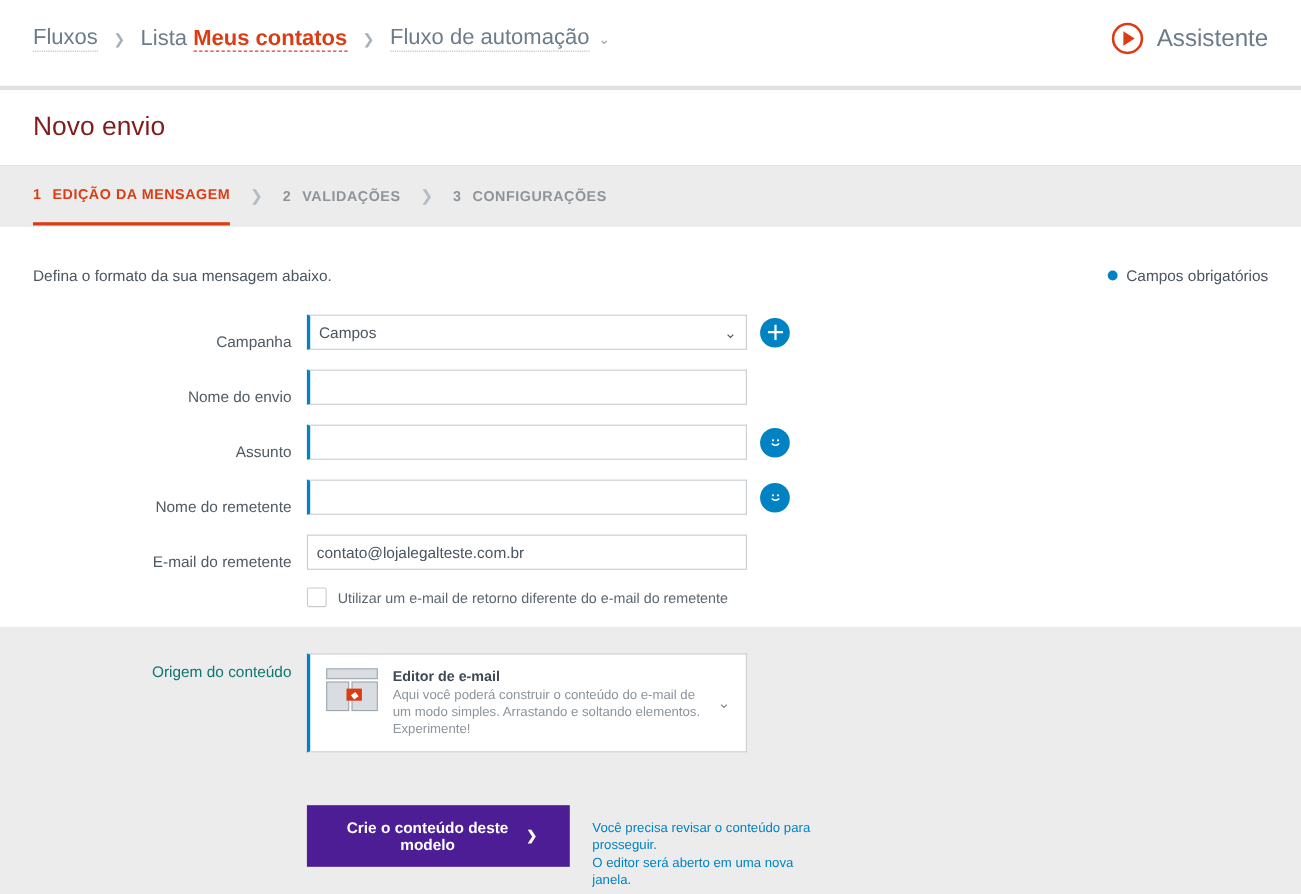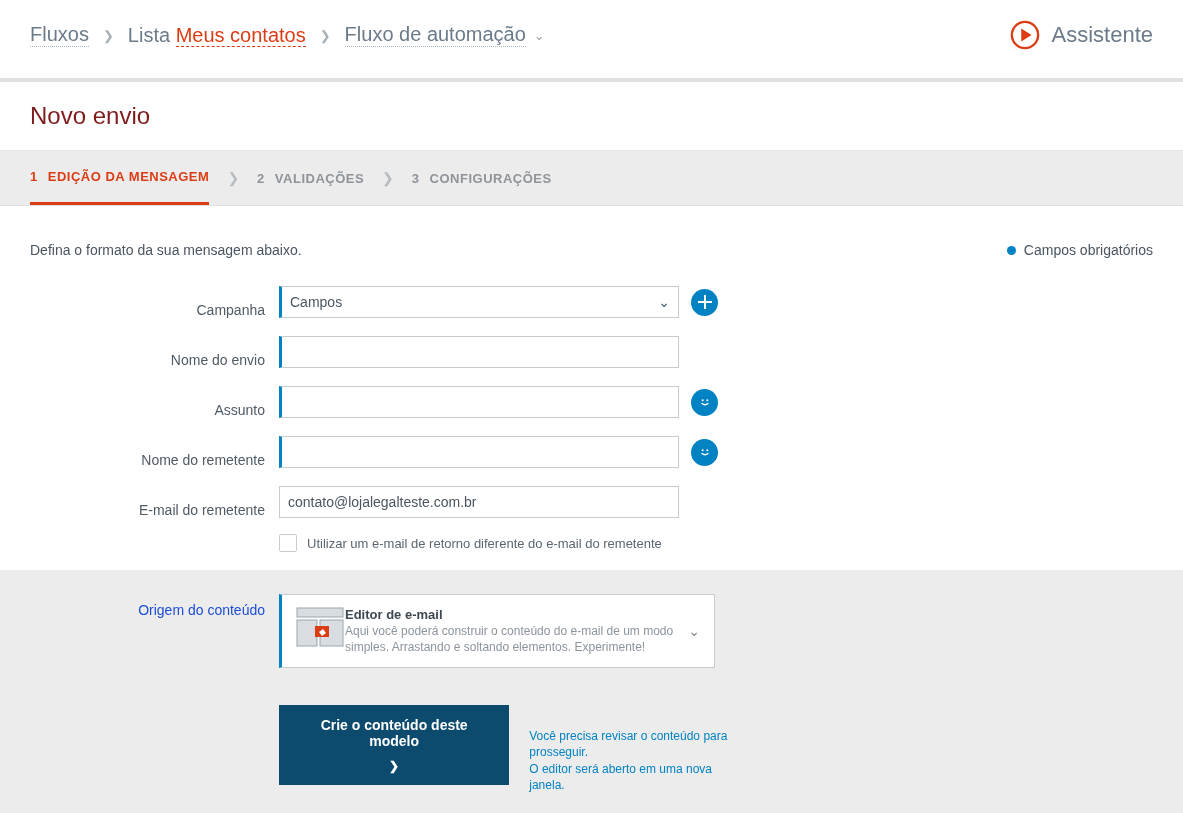--- a/index.html
+++ b/index.html
@@ -3,21 +3,21 @@
 <meta charset="utf-8">
 <style>
   * { box-sizing: border-box; margin: 0; padding: 0; }
   body { font-family: -apple-system, BlinkMacSystemFont, "Segoe UI", Arial, sans-serif; background: #fff; color: #444; font-size: 14px; }
 
   .top-bar { display: flex; align-items: center; justify-content: space-between; padding: 20px 30px 28px; border-bottom: 4px solid #e0e0e0; }
   .breadcrumb { display: flex; align-items: center; gap: 14px; font-size: 20px; color: #6b7b8a; }
   .breadcrumb a { text-decoration: none; color: #6b7b8a; }
   .breadcrumb .bc-fluxos { color: #6b7b8a; border-bottom:1px dotted #aab4bd;}
   .breadcrumb .bc-lista { color: #6b7b8a; }
-  .breadcrumb .bc-current { color: #dc3c14; border-bottom:1px dashed #dc3c14;}
+  .breadcrumb .bc-current { color: #dc3c14; border-bottom:1px dashed #dc3c14;font-weight:bold;}
   .breadcrumb .bc-fluxo-auto { color: #6b7b8a; border-bottom:1px dotted #aab4bd;}
   .bc-sep { color: #a8b0b7; font-size: 13px; }
   .bc-chev-down { color: #9ca5ad; font-size:13px; margin-left:-6px;}
 
   .assistant { display:flex; align-items:center; gap:12px; font-size: 22px; color: #6b7b8a; cursor:pointer;}
   .assistant svg { width:30px; height:30px;}
 
   .page-title-bar { padding: 20px 30px; background:#fff; }
   .page-title { font-size: 24px; font-weight: 400; color: #7f1d1d; }
 
@@ -46,30 +46,30 @@
   .btn-circle { width:27px; height:27px; border-radius:50%; background:#0082c3; color:#fff; display:flex; align-items:center; justify-content:center; cursor:pointer; font-weight:700;}
   .btn-circle svg { width:14px; height:14px; }
 
   .checkbox-row { display:flex; align-items:center; gap:10px; margin-left:249px; margin-top:-2px; margin-bottom: 18px;}
   .checkbox { width:18px; height:18px; border:1px solid #c7ccd1; border-radius:2px; background:#fff; cursor:pointer;}
   .checkbox-label { color:#5b6670; font-size:13px;}
 
   .origin-section { background:#ececec; margin: 6px -30px 0; padding: 24px 30px; }
   .origin-inner { max-width:720px;}
   .origin-row { display:flex; align-items:flex-start; gap:14px; }
-  .origin-label { width:235px; text-align:right; padding-top:8px; color:#1d4ed8;}
-  .origin-select { width:436px; border:1px solid #c7ccd1; border-left:3px solid #0082c3; background:#fff; padding:12px 14px; display:flex; align-items:flex-start; gap:1px; cursor:pointer;}
+  .origin-label { width:235px; text-align:right; padding-top:8px; color:#0f766e;}
+  .origin-select { width:400px; border:1px solid #c7ccd1; border-left:3px solid #0082c3; background:#fff; padding:12px 14px; display:flex; align-items:flex-start; gap:13px; cursor:pointer;}
   .origin-icon { width:48px; height:40px; flex:0 0 auto;}
   .origin-body { flex:1;}
   .origin-title { font-weight:700; color:#3d4852; font-size:13px;}
   .origin-desc { color:#8c949c; font-size:12px; line-height:1.3; margin-top:2px;}
   .origin-caret { color:#888; align-self:center;}
 
   .cta-row { display:flex; align-items:center; gap:20px; margin-top:28px; margin-left: 249px;}
-  .btn-primary { background:#0c4a6e; color:#fff; padding:12px 30px; font-weight:600; font-size:14px; display:flex; align-items:center; gap:10px; cursor:pointer; border:none;flex-direction:column;}
+  .btn-primary { background:#4c1d95; color:#fff; padding:12px 30px; font-weight:600; font-size:14px; display:flex; align-items:center; gap:10px; cursor:pointer; border:none;}
   .cta-note { color:#0082c3; font-size:12px; line-height:1.35; max-width: 330px; margin-top: 32px;}
   .chev-right { font-size:12px;}
 </style>
 </head>
 <body>
 
 <div class="top-bar">
   <div class="breadcrumb">
     <a class="bc-fluxos">Fluxos</a>
     <span class="bc-sep">❯</span>

